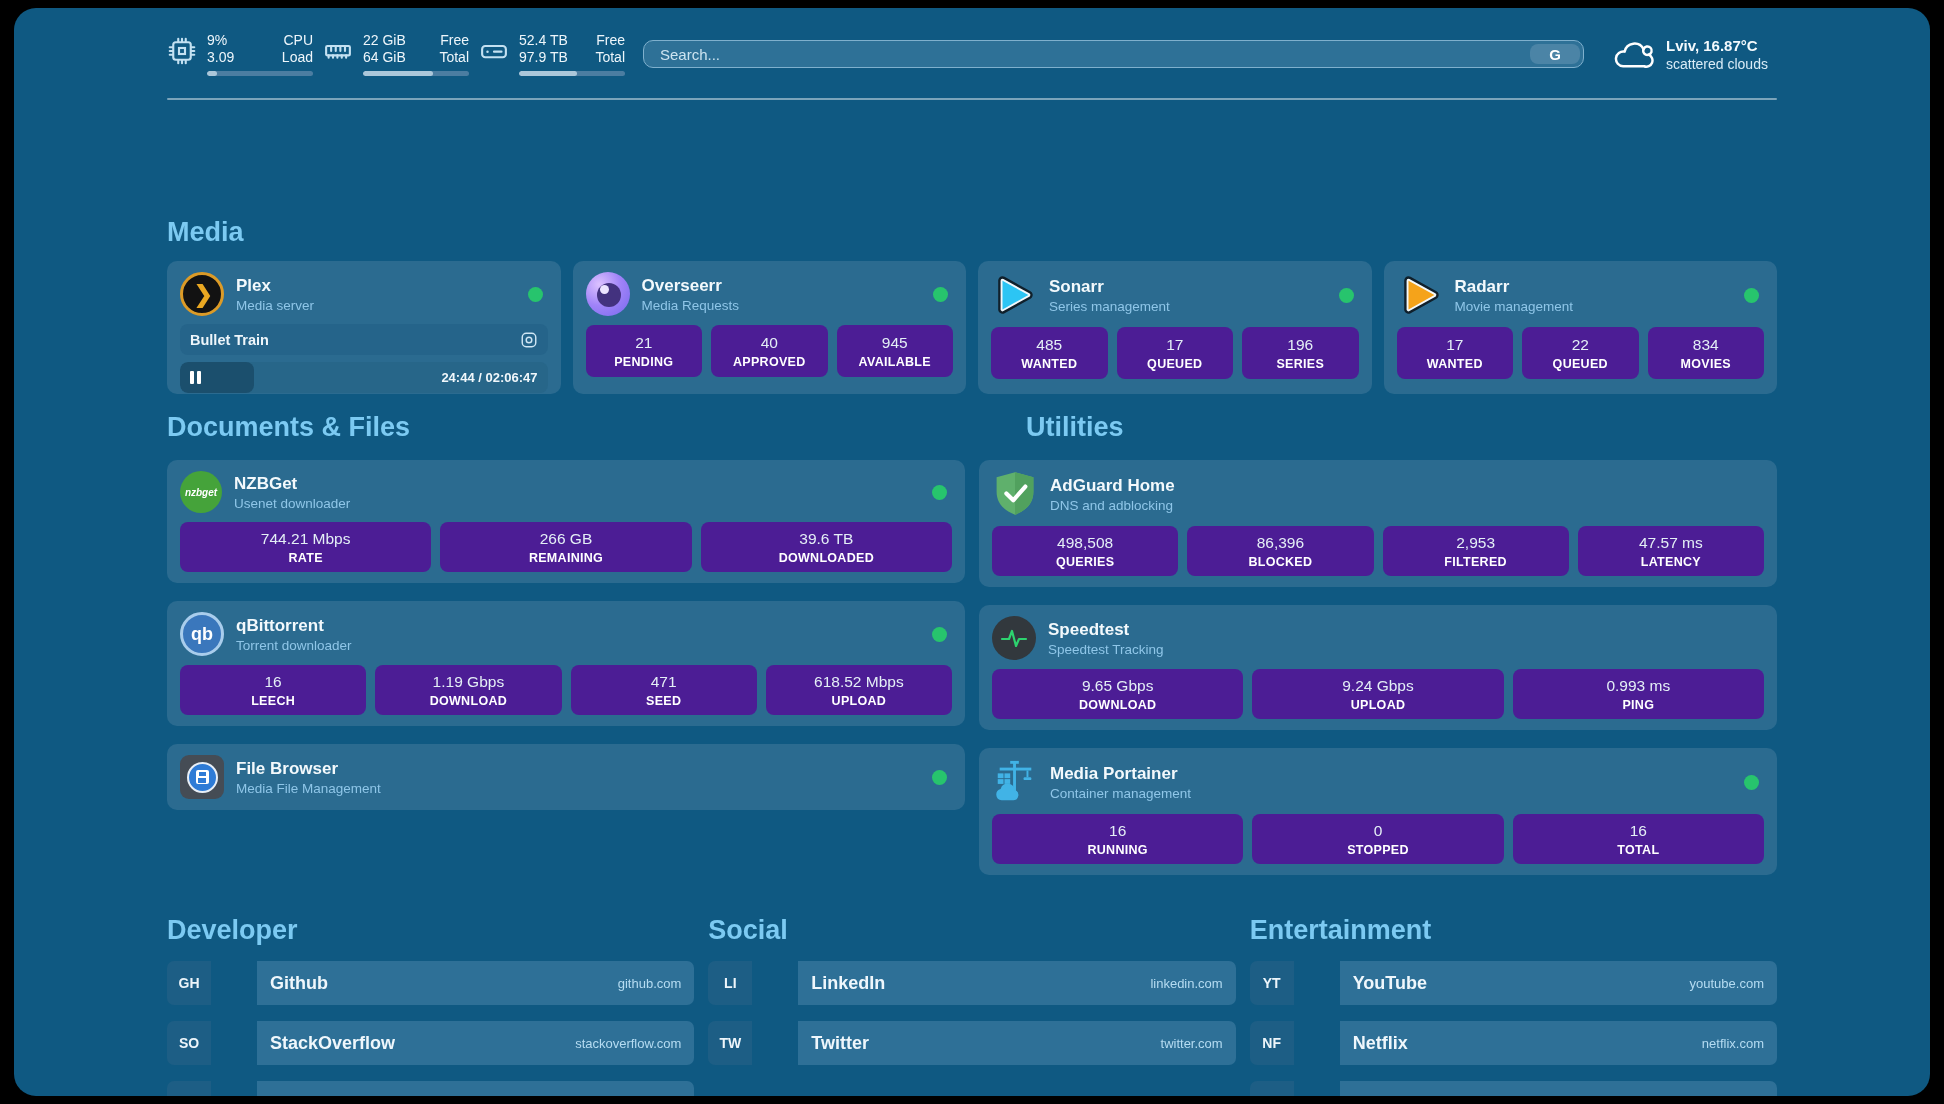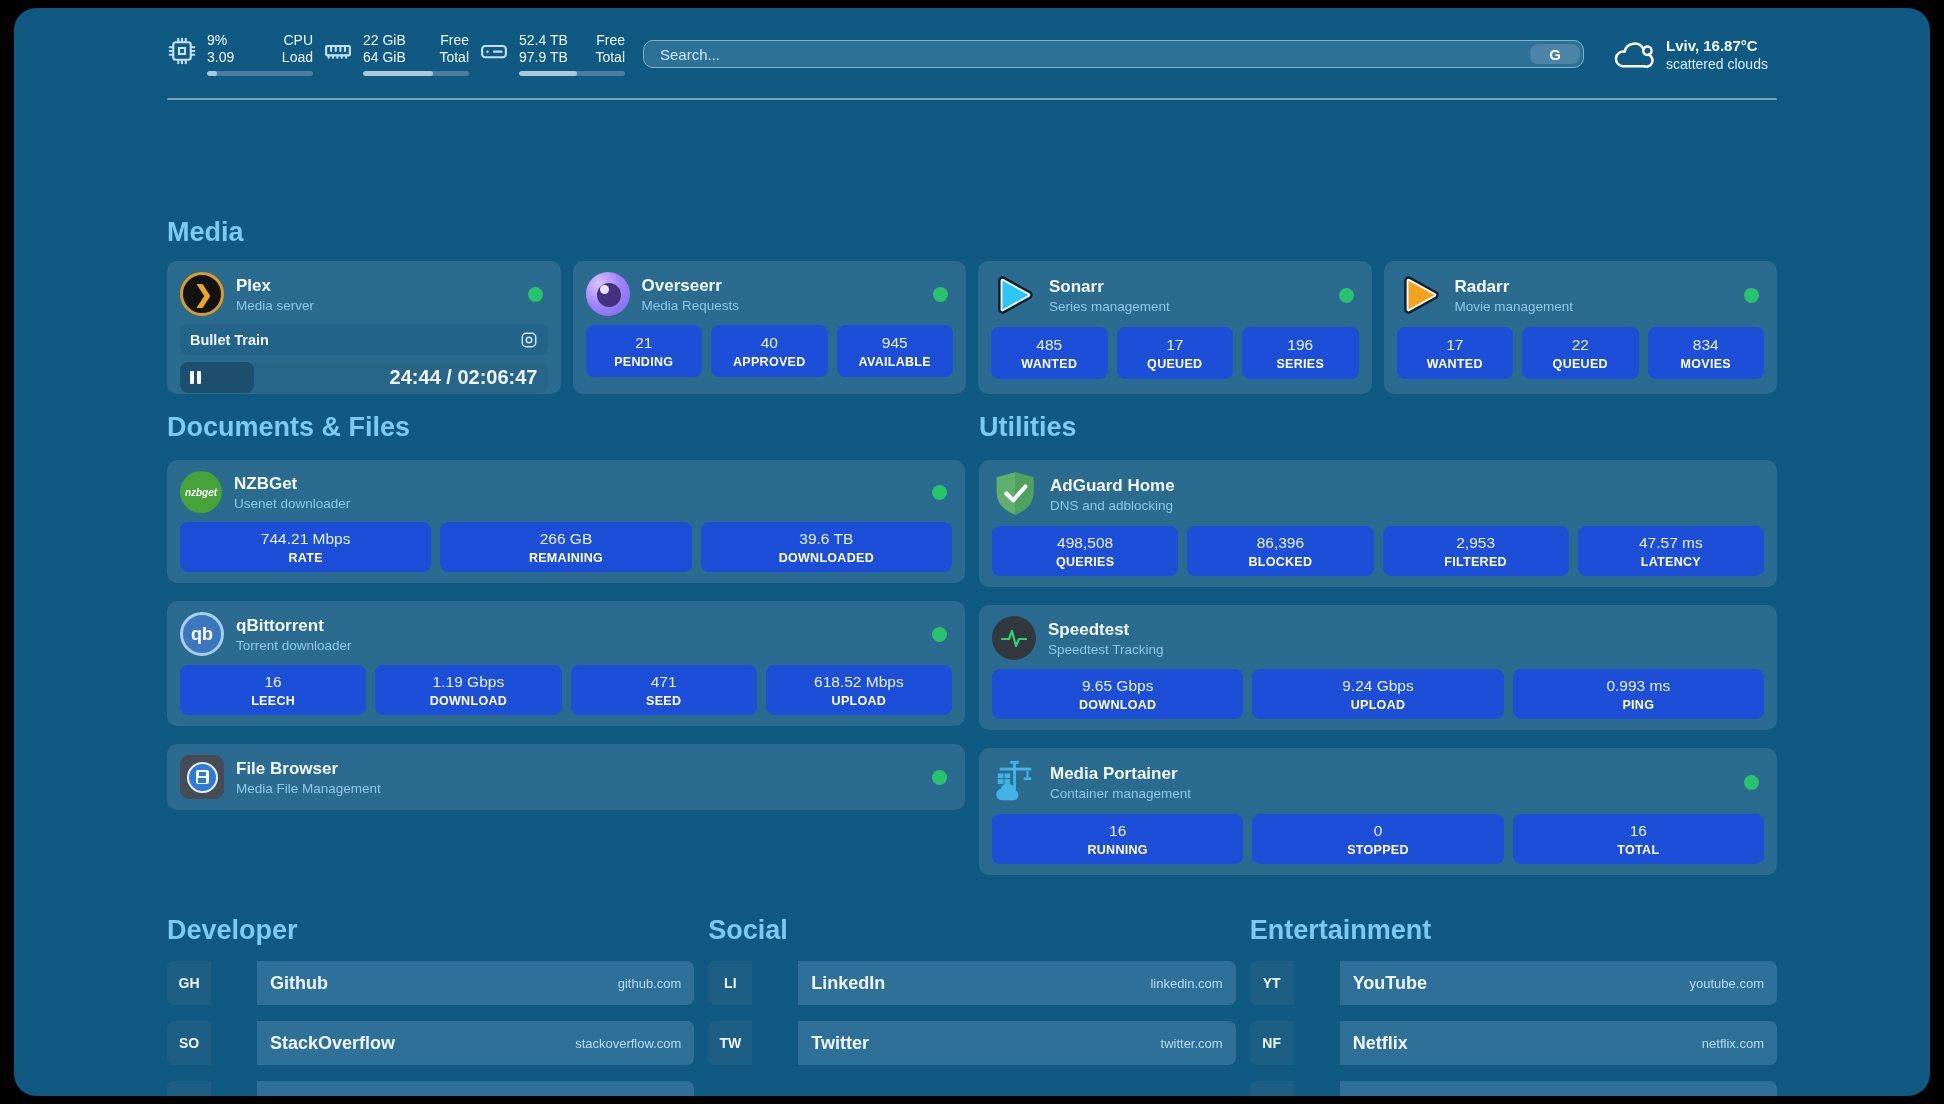--- a/index.html
+++ b/index.html
@@ -54,21 +54,21 @@
 
   .card { background:#2b6b90; border-radius:10px; padding:11px 13px; box-sizing:border-box; cursor:pointer; }
   .media-card { height:133px; }
   .card-head { display:flex; align-items:center; gap:12px; }
   .card-titles { min-width:0; }
   .card-title { font-size:17px; font-weight:700; color:#f3f9fc; white-space:nowrap; }
   .card-sub { font-size:13.5px; color:#8fc6e8; margin-top:2px; white-space:nowrap; }
   .dot { width:15px; height:15px; border-radius:50%; background:#27c46d; margin-left:auto; margin-right:5px; flex:0 0 auto; }
 
   .stats { display:grid; grid-auto-flow:column; grid-auto-columns:1fr; gap:9px; margin-top:9px; }
-  .stat { background:#1d4ed8; border-radius:8px; height:52px; display:flex; flex-direction:column;
+  .stat { background:#4c1d95; border-radius:8px; height:52px; display:flex; flex-direction:column;
           align-items:center; justify-content:center; gap:3px; }
   .stat-value { font-size:15.5px; color:#e4eff6; }
   .stat-label { font-size:12.5px; font-weight:700; color:#fff; letter-spacing:.3px; }
   .wide .stat { height:50px; }
 
   
   .app-icon { width:46px; height:46px; flex:0 0 auto; display:flex; align-items:center; justify-content:center; position:relative; }
   .icon-plex { width:44px; height:44px; background:#121212; border:3px solid #dc9b27; border-radius:50%; box-sizing:border-box; }
   .plex-chev { color:#eaa822; font-size:23px; font-weight:700; line-height:1; margin-left:3px; }
   .icon-overseerr { width:44px; height:44px; border-radius:50%;
@@ -89,21 +89,21 @@
 
   
   .np-row { margin-top:8px; height:31px; background:#25648a; border-radius:8px;
     display:flex; align-items:center; justify-content:space-between; padding:0 10px; }
   .np-title { font-size:14.5px; font-weight:700; color:#eef6fb; }
   .player-row { margin-top:7px; height:31px; background:#276689; border-radius:8px;
     position:relative; overflow:hidden; display:flex; align-items:center; padding:0 10px; }
   .player-fill { position:absolute; left:0; top:0; bottom:0; background:rgba(7,38,58,.35); border-radius:8px; }
   .pause { display:inline-flex; gap:3.5px; position:relative; z-index:1; }
   .pause i { width:3.5px; height:13px; background:#fff; border-radius:1px; }
-  .player-time { margin-left:auto; font-size:20px; font-weight:700; color:#f0f7fb; position:relative; z-index:1; }
+  .player-time { margin-left:auto; font-size:13px; font-weight:700; color:#f0f7fb; position:relative; z-index:1; }
 
   
   .two-col { display:grid; grid-template-columns:1fr 1fr; gap:14px; margin-top:18px; }
   .col { display:flex; flex-direction:column; gap:18px; }
 
   
   .bookmarks { display:grid; grid-template-columns:repeat(3,1fr); gap:14px; margin-top:40px; }
   .bm-col .section-title { margin-bottom:16px; }
   .bm-links { display:flex; flex-direction:column; gap:16px; }
   .link-row { display:flex; height:44px; border-radius:7px; overflow:hidden; cursor:pointer;gap:46px; }
@@ -415,21 +415,21 @@
             <div class="card-titles">
               <div class="card-title">File Browser</div>
               <div class="card-sub">Media File Management</div>
             </div>
             <span class="dot" style="background: rgb(39, 196, 109);"></span>
           </div>
         </div>
       </div>
 
       <div class="col">
-        <div class="section-title" style="color: rgb(124, 202, 242);">Utilities</div>
+        <div class="section-title" style="color: rgb(124, 202, 242); margin-left: 47px;">Utilities</div>
 
         <div class="card wide">
           <div class="card-head">
             <span class="app-icon">
               <svg width="42" height="46" viewBox="0 0 36 40">
                 <path d="M18 1 L34 5.5 V18 c0 10-6.5 16.5-16 20 C8.5 34.5 2 28 2 18 V5.5 Z" fill="#5fb06c"></path>
                 <path d="M18 1 L34 5.5 V18 c0 10-6.5 16.5-16 20 Z" fill="#51a15e"></path>
                 <path d="M10.5 19.5 l6 6 L27 13.5" stroke="#fff" stroke-width="3.6" fill="none" stroke-linecap="round" stroke-linejoin="round"></path>
               </svg>
             </span>

